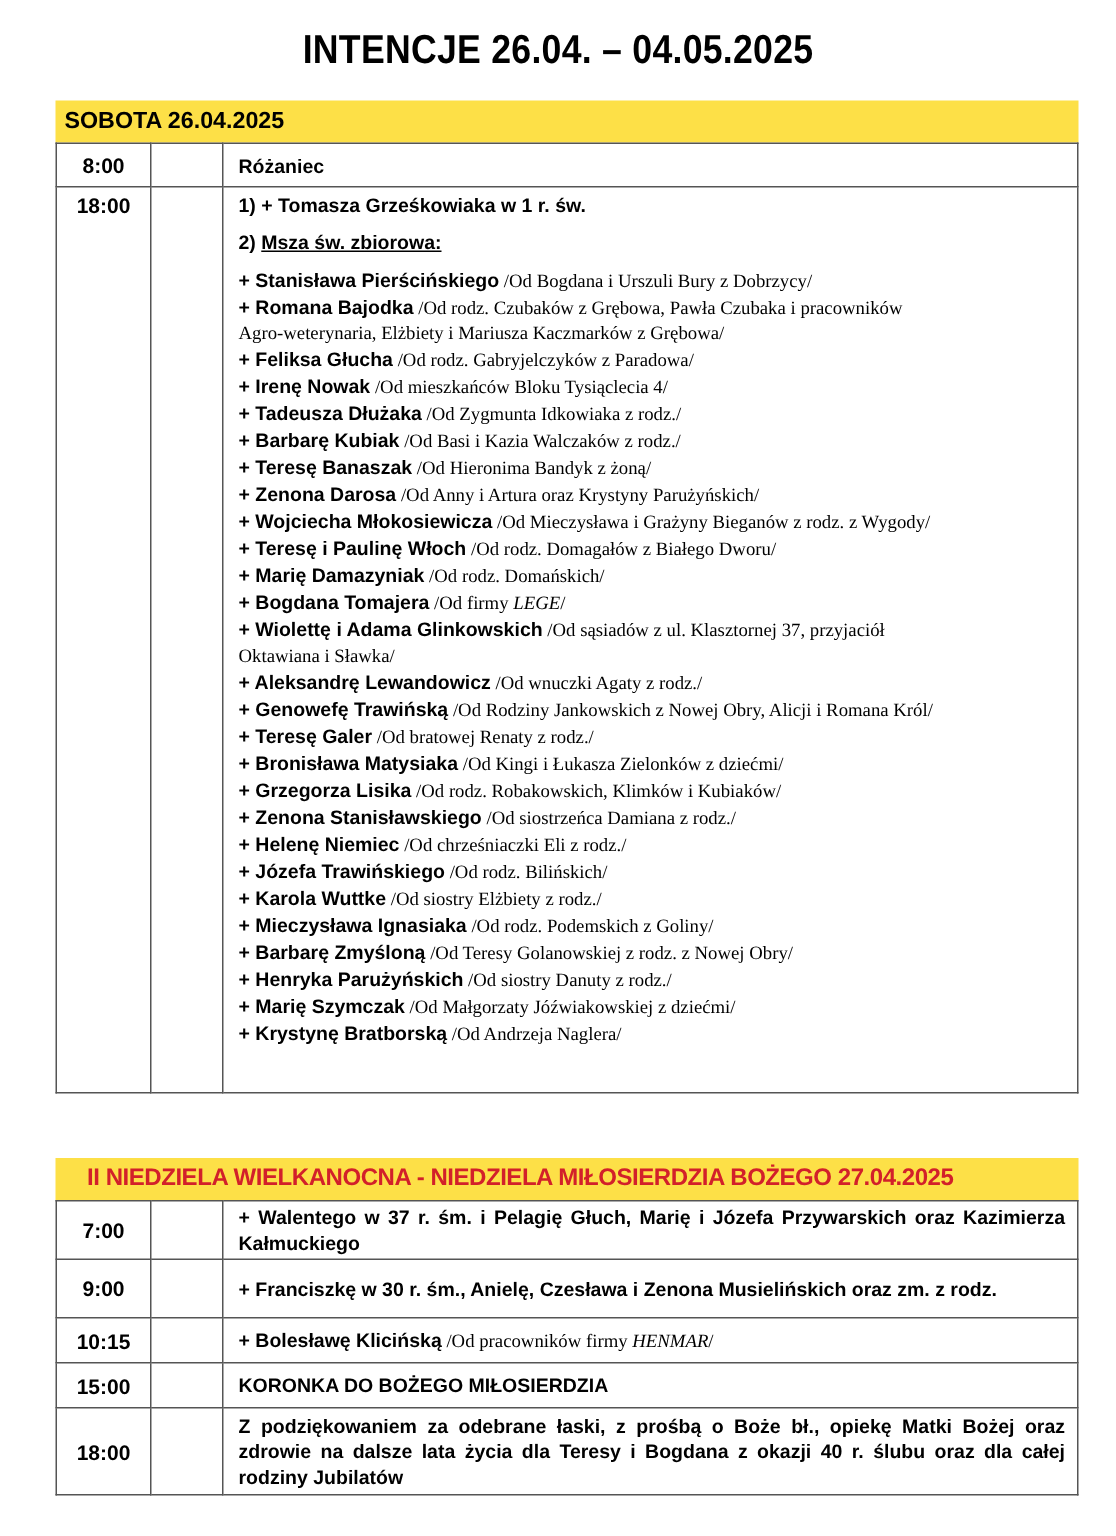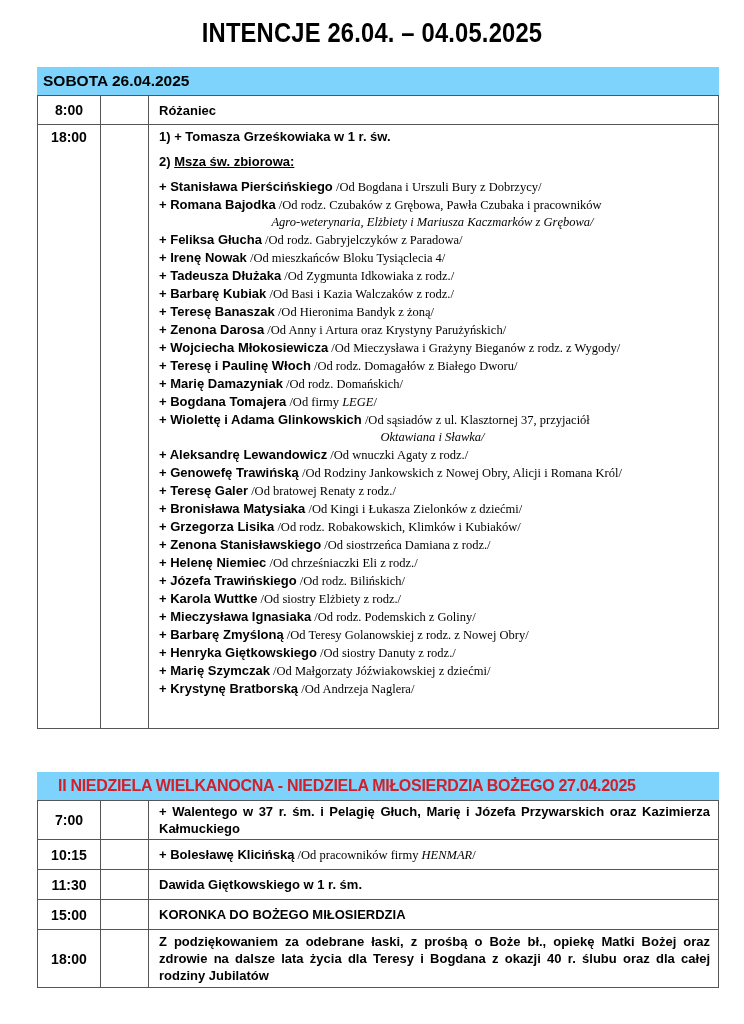--- a/index.html
+++ b/index.html
@@ -1,31 +1,31 @@
 <!DOCTYPE html>
 <html><head>
 <meta charset="utf-8">
 <style>
   html, body { margin:0; padding:0; background:#ffffff; }
   body { width:744px; height:1024px; overflow:hidden; position:relative; font-family:"Liberation Serif", serif; color:#000; }
   .title { position:absolute; top:18px; left:0; width:744px; text-align:center; font-family:"Liberation Sans Narrow","Liberation Sans", sans-serif; font-weight:bold; font-size:27px; letter-spacing:0.2px; transform:scaleX(0.88); transform-origin:center; }
-  .sec-head { position:absolute; left:37px; width:682px; background:#7dd3fc; height:28px; box-sizing:border-box; padding-left:6px; font-family:"Liberation Sans", sans-serif; font-weight:bold; font-size:15.5px; line-height:28px; white-space:nowrap; }
+  .sec-head { position:absolute; left:37px; width:682px; background:#fde047; height:28px; box-sizing:border-box; padding-left:6px; font-family:"Liberation Sans", sans-serif; font-weight:bold; font-size:15.5px; line-height:28px; white-space:nowrap; }
   .sec-head.red { color:#d2202a; font-size:16px; padding-left:21px; letter-spacing:-0.3px; }
   table { position:absolute; left:37px; width:682px; border-collapse:collapse; table-layout:fixed; }
   td { border:1px solid #555; vertical-align:middle; padding:0; font-size:13px; }
   td.time { width:62px; text-align:center; font-weight:bold; font-size:14px; font-family:"Liberation Sans", sans-serif; }
   td.blank { width:47px; }
   td.content { padding:2px 8px 2px 10px; line-height:17px; }
   td.top { vertical-align:top; }
   .b { font-weight:bold; font-family:"Liberation Sans", sans-serif; font-size:13px; }
   .d { font-family:"Liberation Serif", serif; font-size:12.5px; }
   .i { font-style:italic; }
   .u { text-decoration:underline; }
   .line { display:block; white-space:nowrap; }
-  .line.cont { text-align:center; padding-right:4px;font-style:italic; }
+  .line.cont { text-align:left; padding-right:4px; }
   .just { text-align:justify; }
 </style>
 </head>
 <body>
 
 <div class="title">INTENCJE  26.04. – 04.05.2025</div>
 
 <div class="sec-head" style="top:67px;">SOBOTA  26.04.2025</div>
 <table style="top:95px;">
   <tbody>
@@ -62,46 +62,46 @@
             <span class="line"><span class="b">+ Genowefę Trawińską</span><span class="d"> /Od Rodziny Jankowskich z Nowej Obry, Alicji i Romana Król/</span></span>
             <span class="line"><span class="b">+ Teresę Galer</span><span class="d"> /Od bratowej Renaty z rodz./</span></span>
             <span class="line"><span class="b">+ Bronisława Matysiaka</span><span class="d"> /Od Kingi i Łukasza Zielonków z dziećmi/</span></span>
             <span class="line"><span class="b">+ Grzegorza Lisika</span><span class="d"> /Od rodz. Robakowskich, Klimków i Kubiaków/</span></span>
             <span class="line"><span class="b">+ Zenona Stanisławskiego</span><span class="d"> /Od siostrzeńca Damiana z rodz./</span></span>
             <span class="line"><span class="b">+ Helenę Niemiec</span><span class="d"> /Od chrześniaczki Eli z rodz./</span></span>
             <span class="line"><span class="b">+ Józefa Trawińskiego</span><span class="d"> /Od rodz. Bilińskich/</span></span>
             <span class="line"><span class="b">+ Karola Wuttke</span><span class="d"> /Od siostry Elżbiety z rodz./</span></span>
             <span class="line"><span class="b">+ Mieczysława Ignasiaka</span><span class="d"> /Od rodz. Podemskich z Goliny/</span></span>
             <span class="line"><span class="b">+ Barbarę Zmyśloną</span><span class="d">  /Od Teresy Golanowskiej z rodz. z Nowej Obry/</span></span>
-            <span class="line"><span class="b">+ Henryka Giętkowskiego</span><span class="d"> /Od siostry Danuty z rodz./</span></span>
+            <span class="line"><span class="b">+ Henryka Parużyńskich</span><span class="d"> /Od siostry Danuty z rodz./</span></span>
             <span class="line"><span class="b">+ Marię Szymczak</span><span class="d"> /Od Małgorzaty Jóźwiakowskiej z dziećmi/</span></span>
             <span class="line"><span class="b">+ Krystynę Bratborską</span><span class="d"> /Od Andrzeja Naglera/</span></span>
           </div>
     </td>
   </tr>
 </tbody>
   </table>
 
 <div class="sec-head red" style="top: 772px; color: rgb(210, 32, 42);">II NIEDZIELA WIELKANOCNA - NIEDZIELA MIŁOSIERDZIA BOŻEGO 27.04.2025</div>
 <table style="top:800px;">
   <tbody>
       <tr style="height:28px;">
     <td class="time">7:00</td>
     <td class="blank"></td>
     <td class="content just"><span class="b">+ Walentego w 37 r. śm. i Pelagię Głuch, Marię i Józefa Przywarskich oraz Kazimierza Kałmuckiego</span></td>
   </tr>
+  <tr style="height:39px;">
+    <td class="time">9:00</td>
+    <td class="blank"></td>
+    <td class="content just"><span class="b">+ Franciszkę w 30 r. śm., Anielę, Czesława i Zenona Musielińskich oraz zm. z rodz.</span></td>
+  </tr>
   <tr style="height:30px;">
     <td class="time">10:15</td>
     <td class="blank"></td>
     <td class="content"><span class="b">+ Bolesławę Klicińską</span><span class="d"> /Od pracowników firmy </span><span class="d i">HENMAR</span><span class="d">/</span></td>
-  </tr>
-  <tr style="height:30px;">
-    <td class="time">11:30</td>
-    <td class="blank"></td>
-    <td class="content"><span class="b">Dawida Giętkowskiego w 1 r. śm.</span></td>
   </tr>
   <tr style="height:30px;">
     <td class="time">15:00</td>
     <td class="blank"></td>
     <td class="content"><span class="b">KORONKA DO BOŻEGO MIŁOSIERDZIA</span></td>
   </tr>
   <tr style="height:58px;">
     <td class="time">18:00</td>
     <td class="blank"></td>
     <td class="content just"><span class="b">Z podziękowaniem za odebrane łaski, z prośbą o Boże bł., opiekę Matki Bożej oraz zdrowie na dalsze lata życia dla Teresy i Bogdana z okazji 40 r. ślubu oraz dla całej rodziny Jubilatów</span></td>

